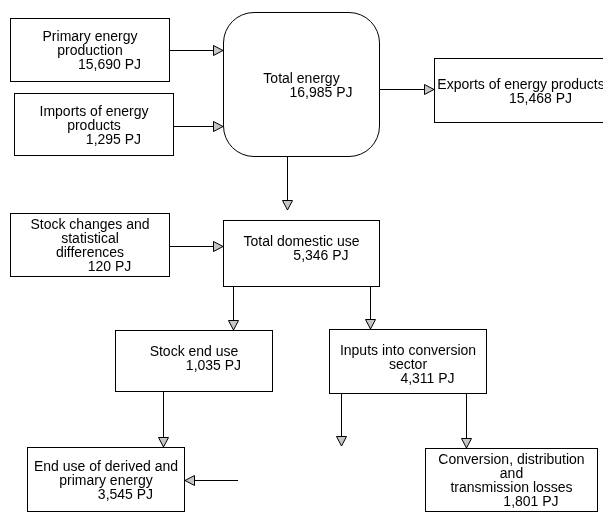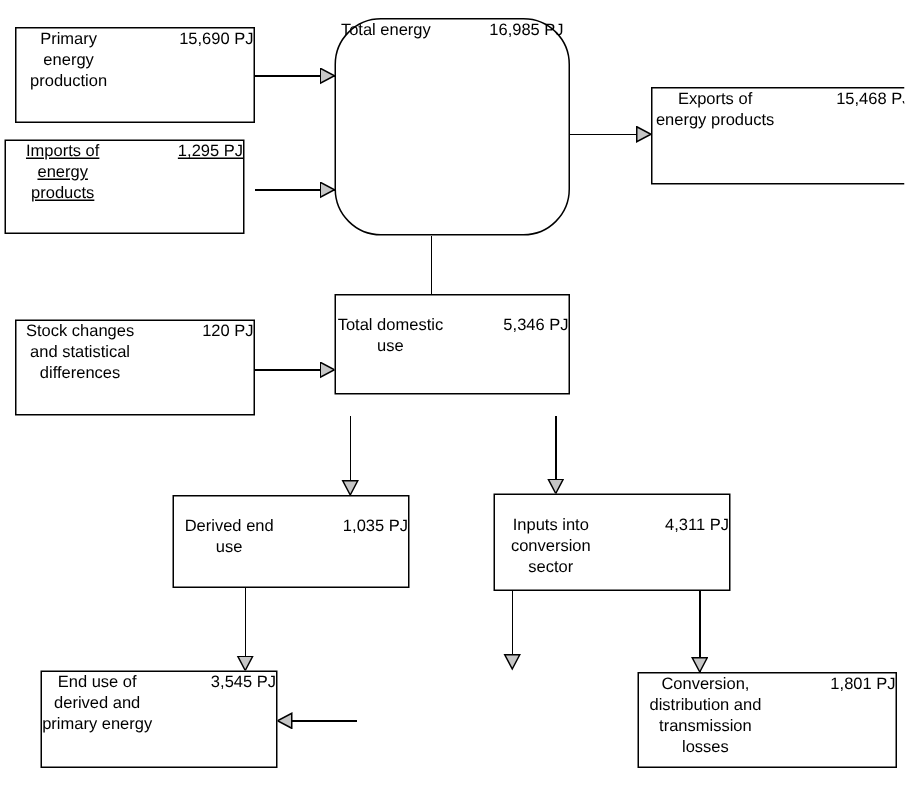--- a/index.html
+++ b/index.html
@@ -22,25 +22,25 @@
     width: 603px;
     height: 523px;
     pointer-events: none;
   }
   .node {
     position: absolute;
     box-sizing: border-box;
     border: 1px solid #000000;
     background: #ffffff;
     display: flex;
-    flex-direction: row;
-    align-items: flex-start;
+    flex-direction: column;
+    align-items: center;
     justify-content: center;
     text-align: center;
-    font-size: 11px;
+    font-size: 14px;
     line-height: 14px;
     color: #000000;
   }
   .node.tight-top {
     justify-content: flex-start;
     padding-top: 13px;
   }
   .node .label {
     white-space: pre-line;
   }
@@ -73,48 +73,48 @@
       <line x1="466.5" y1="394" x2="466.5" y2="448" marker-end="url(#ah)"></line>
       <line x1="238" y1="480.5" x2="185" y2="480.5" marker-end="url(#ah)"></line>
     </g>
   </svg>
 
   <div class="node" style="left:10px; top:18px; width:160px; height:64px;">
     <div class="label">Primary energy production</div>
     <div class="value">15,690 PJ</div>
   </div>
 
-  <div class="node" style="left:3px; top:93px; width:160px; height:63px;text-decoration:underline;">
+  <div class="node" style="left:14px; top:93px; width:160px; height:63px;">
     <div class="label">Imports of energy products</div>
     <div class="value">1,295 PJ</div>
   </div>
 
   <div class="node" style="left:223px; top:12px; width:157px; height:145px;border-radius:31px;">
     <div class="label">Total energy</div>
     <div class="value">16,985 PJ</div>
   </div>
 
   <div class="node" style="left:434px; top:58px; width:174px; height:65px;">
     <div class="label">Exports of energy products</div>
     <div class="value">15,468 PJ</div>
   </div>
 
   <div class="node" style="left:10px; top:213px; width:160px; height:64px;">
     <div class="label">Stock changes and statistical
 differences</div>
     <div class="value">120 PJ</div>
   </div>
 
-  <div class="node tight-top" style="left:223px; top:196px; width:157px; height:67px;">
+  <div class="node tight-top" style="left:223px; top:220px; width:157px; height:67px;">
     <div class="label">Total domestic use</div>
     <div class="value">5,346 PJ</div>
   </div>
 
   <div class="node tight-top" style="left:115px; top:330px; width:158px; height:62px;">
-    <div class="label">Derived end use</div>
+    <div class="label">Stock end use</div>
     <div class="value">1,035 PJ</div>
   </div>
 
   <div class="node tight-top" style="left:329px; top:329px; width:158px; height:65px;">
     <div class="label">Inputs into conversion sector</div>
     <div class="value">4,311 PJ</div>
   </div>
 
   <div class="node" style="left:27px; top:447px; width:158px; height:65px;">
     <div class="label">End use of derived and

